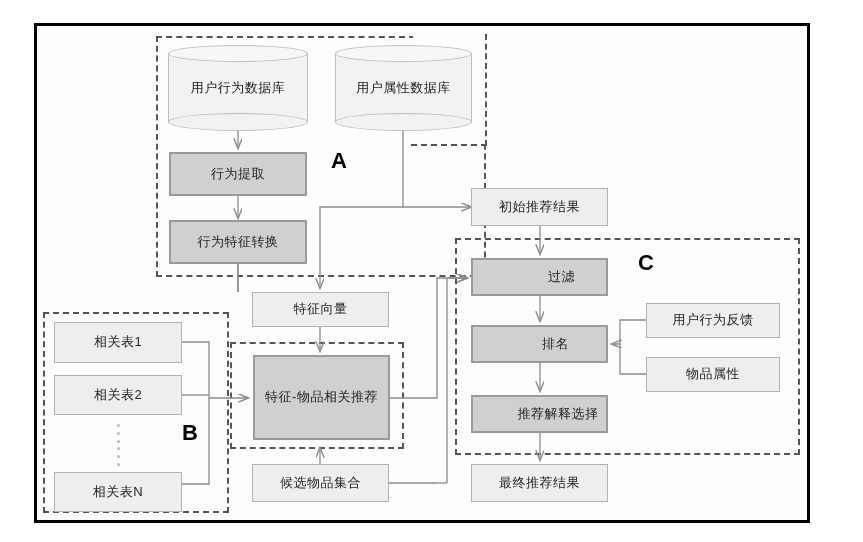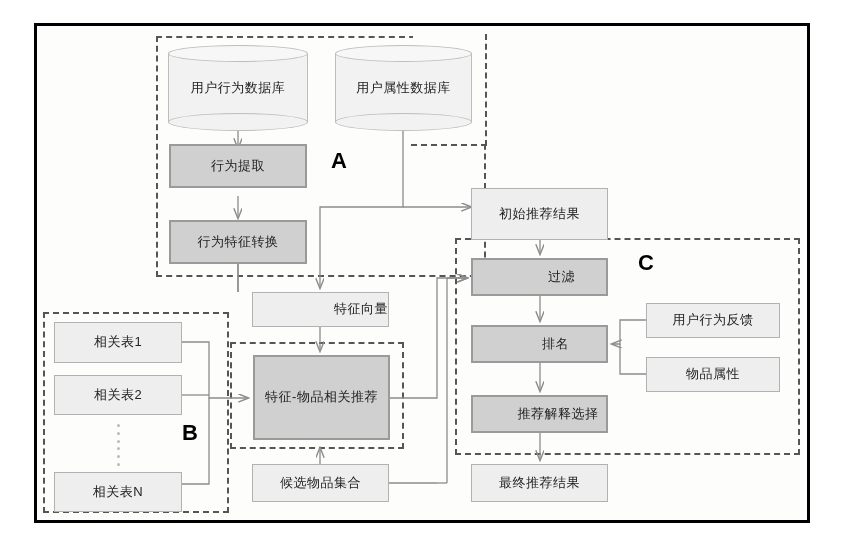--- a/index.html
+++ b/index.html
@@ -80,28 +80,28 @@
       <div class="top"></div>
     <div class="lbl">用户行为数据库</div>
   </div>
   <div class="cyl" style="left:335px;top:45px;width:137px;height:86px;">
     <div class="body"></div>
       <div class="bot"></div>
       <div class="top"></div>
     <div class="lbl">用户属性数据库</div>
   </div>
 
-  <div class="node darkbox" style="left:169px;top:144px;width:138px;height:44px;">
+  <div class="node darkbox" style="left:169px;top:152px;width:138px;height:44px;">
     <span>行为提取</span>
   </div>
   <div class="node darkbox" style="left:169px;top:220px;width:138px;height:44px;">
     <span>行为特征转换</span>
   </div>
 
-  <div class="node lightbox" style="left:252px;top:292px;width:137px;height:35px;justify-content:flex-end;">
+  <div class="node lightbox" style="left:252px;top:292px;width:137px;height:35px;">
     <span>特征向量</span>
   </div>
 
   <div class="node lightbox" style="left:54px;top:322px;width:128px;height:41px;">
     <span>相关表1</span>
   </div>
   <div class="node lightbox" style="left:54px;top:375px;width:128px;height:40px;">
     <span>相关表2</span>
   </div>
   <div class="dots" style="left:117px;top:424px;height:42px;">
@@ -117,21 +117,21 @@
   </div>
 
   <div class="node darkbox" style="left:253px;top:355px;width:137px;height:85px;flex-direction:row;">
     <span>特征-物品</span>
     <span>相关推荐</span>
   </div>
   <div class="node lightbox" style="left:252px;top:464px;width:137px;height:38px;">
     <span>候选物品集合</span>
   </div>
 
-  <div class="node lightbox" style="left:471px;top:188px;width:137px;height:52px;">
+  <div class="node lightbox" style="left:471px;top:188px;width:137px;height:38px;">
     <span>初始推荐结果</span>
   </div>
   <div class="node darkbox" style="left:471px;top:258px;width:137px;height:38px;padding-left:44px;">
     <span>过滤</span>
   </div>
   <div class="node darkbox" style="left:471px;top:325px;width:137px;height:38px;padding-left:32px;">
     <span>排名</span>
   </div>
   <div class="node darkbox" style="left:471px;top:395px;width:137px;height:38px;padding-left:37px;">
     <span>推荐解释选择</span>

